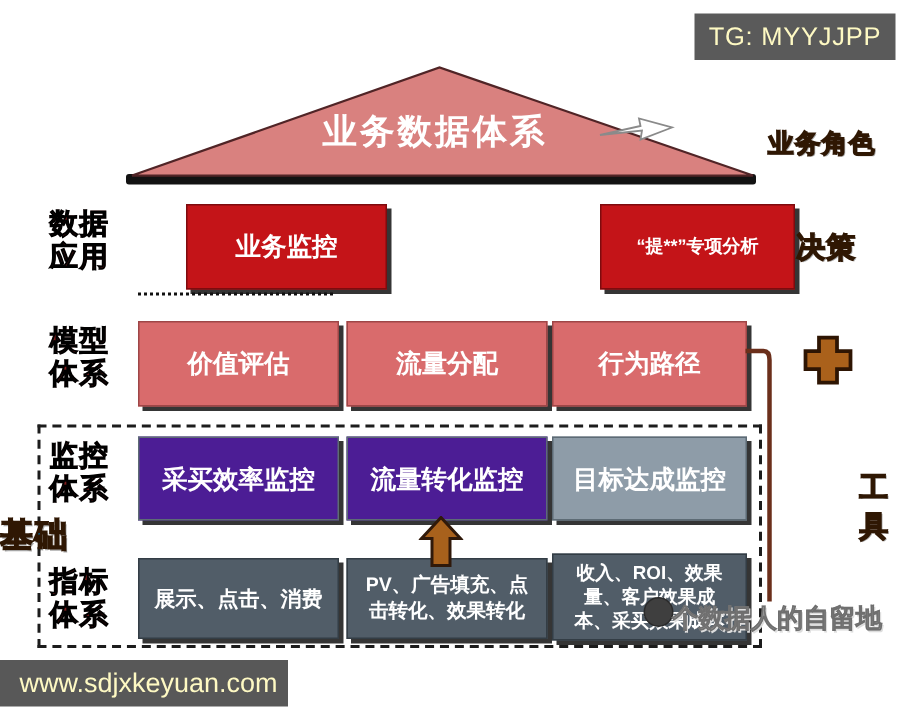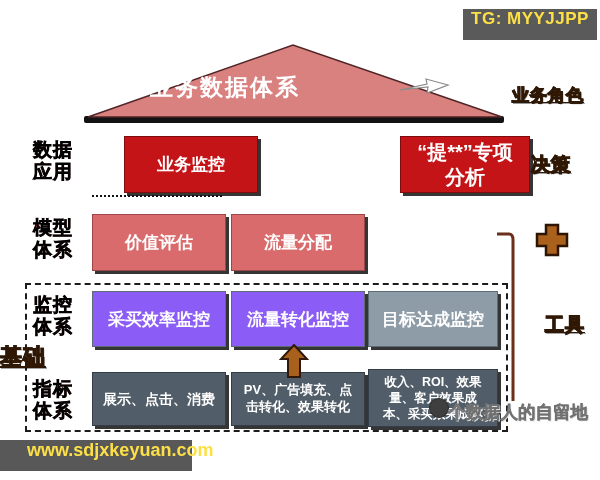--- a/index.html
+++ b/index.html
@@ -2,50 +2,49 @@
 <html><head>
 <meta charset="utf-8">
 <style>
   html,body{margin:0;padding:0;background:#fff;}
   #stage{
     position:relative;width:600px;height:480px;background:#ffffff;overflow:hidden;
     font-family:"Liberation Sans","DejaVu Sans",sans-serif;
   }
   .abs{position:absolute;}
   
-  .badge{background:#5a5a5a;color:#fde047;display:flex;font-weight:bold;}
+  .badge{background:#5a5a5a;color:#fef9c3;display:flex;align-items:center;}
   #tg-badge{left:463px;top:9px;width:134px;height:31px;justify-content:center;font-size:17px;letter-spacing:.5px;}
-  #site-badge{left:0;top:440px;width:192px;height:31px;background:#585858;font-size:18px;padding-left:27px;box-sizing:border-box;}
+  #site-badge{left:0;top:440px;width:192px;height:31px;background:#585858;font-size:18px;padding-left:13px;box-sizing:border-box;}
   
-  #roof-title{left:150px;top:72px;width:280px;color:#fff;font-size:23px;font-weight:bold;letter-spacing:2px;z-index:2;}
+  #roof-title{left:150px;top:72px;width:280px;text-align:center;color:#fff;font-size:23px;font-weight:bold;letter-spacing:2px;z-index:2;}
   
   .side-label{
     left:28px;width:50px;text-align:center;color:#7f1d1d;font-size:19px;font-weight:900;
     line-height:1.18;white-space:pre-line;letter-spacing:1px;-webkit-text-stroke:.6px #000;
   }
   
   .olabel{
     color:#0369a1;font-weight:900;-webkit-text-stroke:1px #2f1703;letter-spacing:1px;
     text-shadow:1px 1px 0 rgba(0,0,0,.35);
-    text-decoration:underline;
   }
   
   .box{
     display:flex;align-items:center;justify-content:center;text-align:center;
     color:#fff;font-weight:bold;box-sizing:border-box;padding:2px 8px;
     box-shadow:3px 3px 0 rgba(25,25,25,.88);
   }
   .r1{top:136px;height:57px;background:#c41418;border:1px solid #7e0b0e;font-size:17px;margin-left:32px;}
   .r2{top:214px;height:57px;background:#d96b6c;border:1px solid #9e4647;font-size:17px;}
-  .r3{top:291px;height:56px;background:#8b5cf6;border:1px solid #5d6b75;font-size:17px;}
+  .r3{top:291px;height:56px;background:#4c1d95;border:1px solid #5d6b75;font-size:17px;}
   .r4{top:372px;height:54px;background:#515d68;border:1px solid #333d45;font-size:13px;line-height:1.3;}
   .c1{left:92px;width:134px;}
   .c2{left:231px;width:134px;}
   .c3{left:368px;width:130px;}
-  #box-r1-3{font-size:20px;line-height:1.25;}
+  #box-r1-3{font-size:12px;line-height:1.25;}
   #box-r3-3{background:#8e9ca8;}
   #box-r4-3{top:369px;height:58px;font-size:12.5px;line-height:1.3;}
   
   #foundation-frame{left:25px;top:283px;width:483px;height:149px;border:2px dashed #1c1c1c;box-sizing:border-box;}
   #row1-dotted-line{left:92px;top:195px;width:130px;height:0;border-top:2px dotted #111;}
   
   #panda-icon{left:429px;top:398px;width:18px;height:18px;border-radius:50%;
     background:#3f3f3f;border:1px solid #2a2a2a;z-index:7;}
   #watermark-text{left:448px;top:400px;font-size:17.5px;font-weight:900;color:#959595;
     white-space:nowrap;z-index:7;text-shadow:1px 1px 0 #ddd;-webkit-text-stroke:.4px #6f6f6f;}
@@ -74,36 +73,37 @@
 应用</div>
   <div class="abs box r1 c1" id="box-r1-1">业务监控</div>
   <div class="abs box r1 c3" id="box-r1-3">“提**”专项分析</div>
   <div class="abs" id="row1-dotted-line"></div>
   <div class="abs olabel" style="left:531px;top:152px;font-size:19px">决策</div>
 
   <div class="abs side-label" style="top:217px">模型
 体系</div>
   <div class="abs box r2 c2">流量分配</div>
   <div class="abs box r2 c1">价值评估</div>
+  <div class="abs box r2 c3">行为路径</div>
 
   <svg class="abs" style="left:490px;top:225px" width="30" height="180" viewBox="0 0 30 180">
     <path d="M7 9 H19 Q23 9 23 15 V176" fill="none" stroke="#6b2f1b" stroke-width="3"></path>
   </svg>
   <svg class="abs" style="left:534px;top:222px" width="36" height="36" viewBox="0 0 36 36">
     <path d="M12 3 H24 V12 H33 V24 H24 V33 H12 V24 H3 V12 H12 Z" fill="#aa611b" stroke="#2e1503" stroke-width="2.5"></path>
   </svg>
 
   <div class="abs" id="foundation-frame"></div>
 
   <div class="abs side-label" style="top:294px">监控
 体系</div>
   <div class="abs box r3 c1">采买效率监控</div>
   <div class="abs box r3 c2">流量转化监控</div>
   <div class="abs box r3 c3" id="box-r3-3">目标达成监控</div>
-  <div class="abs olabel" style="left:545px;top:312px;font-size:19px">工具</div>
+  <div class="abs olabel" style="left:573px;top:312px;font-size:19px">工具</div>
 
   <div class="abs olabel" style="left:0;top:342px;font-size:22px;z-index:6">基础</div>
   <svg class="abs" style="left:279px;top:344px;z-index:4" width="30" height="34" viewBox="0 0 30 34">
     <path d="M15 1 L28 15 H21 V33 H9 V15 H2 Z" fill="#a8611c" stroke="#30190a" stroke-width="2"></path>
   </svg>
 
   <div class="abs side-label" style="top:378px">指标
 体系</div>
   <div class="abs box r4 c1" style="font-size:14px">展示、点击、消费</div>
   <div class="abs box r4 c2">PV、广告填充、点击转化、效果转化</div>

